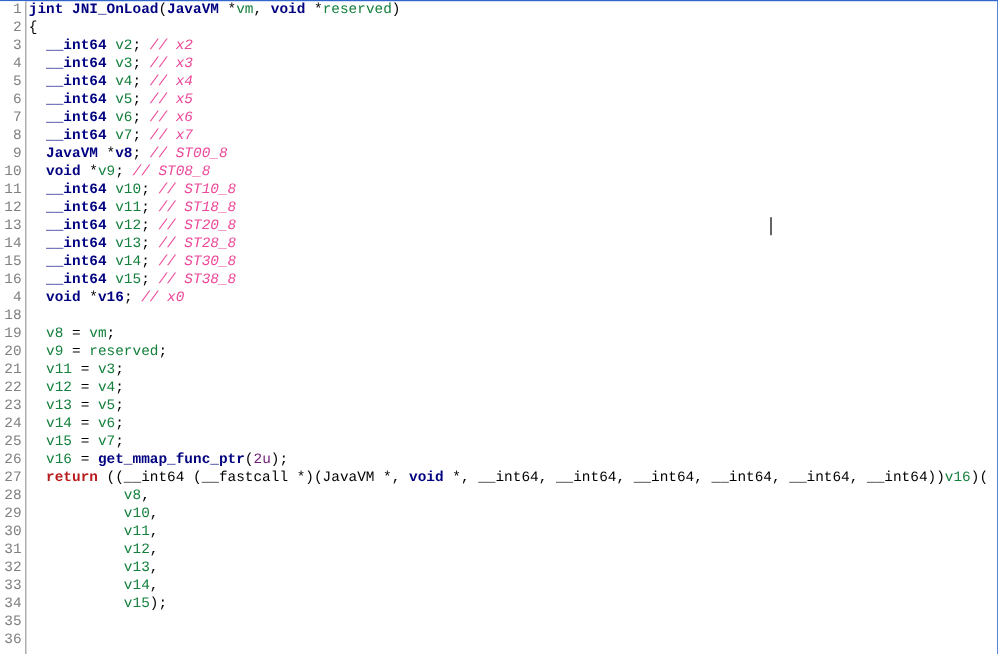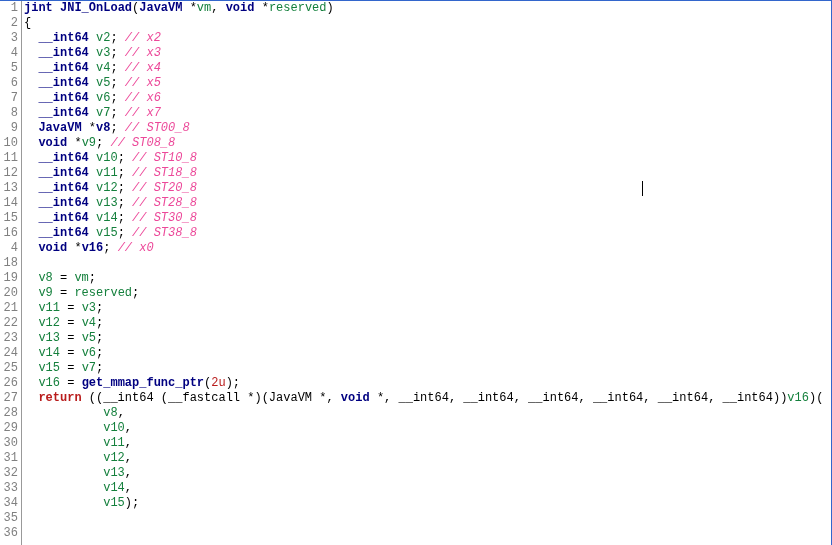--- a/index.html
+++ b/index.html
@@ -43,21 +43,21 @@
     .code-line {
       height: 15px;
       line-height: 15px;
       white-space: pre;
     }
     .kw { color: #b91c1c; font-weight: bold; }
     .cm { color: #ec4899; font-style: italic; }
     .fn { color: #000080; font-weight: bold; }
     .id { color: #15803d; margin-top: 38px; }
     .tp { color: #000080; font-weight: bold; }
-    .num { color: #b91c1c; }
+    .num { color: #701a75; }
     .op { color: #000000; }
     .cursor {
       position: absolute;
       width: 1px;
       height: 15px;
       background: #000;
       left: 620px;
       top: 180px;
     }
   </style>

